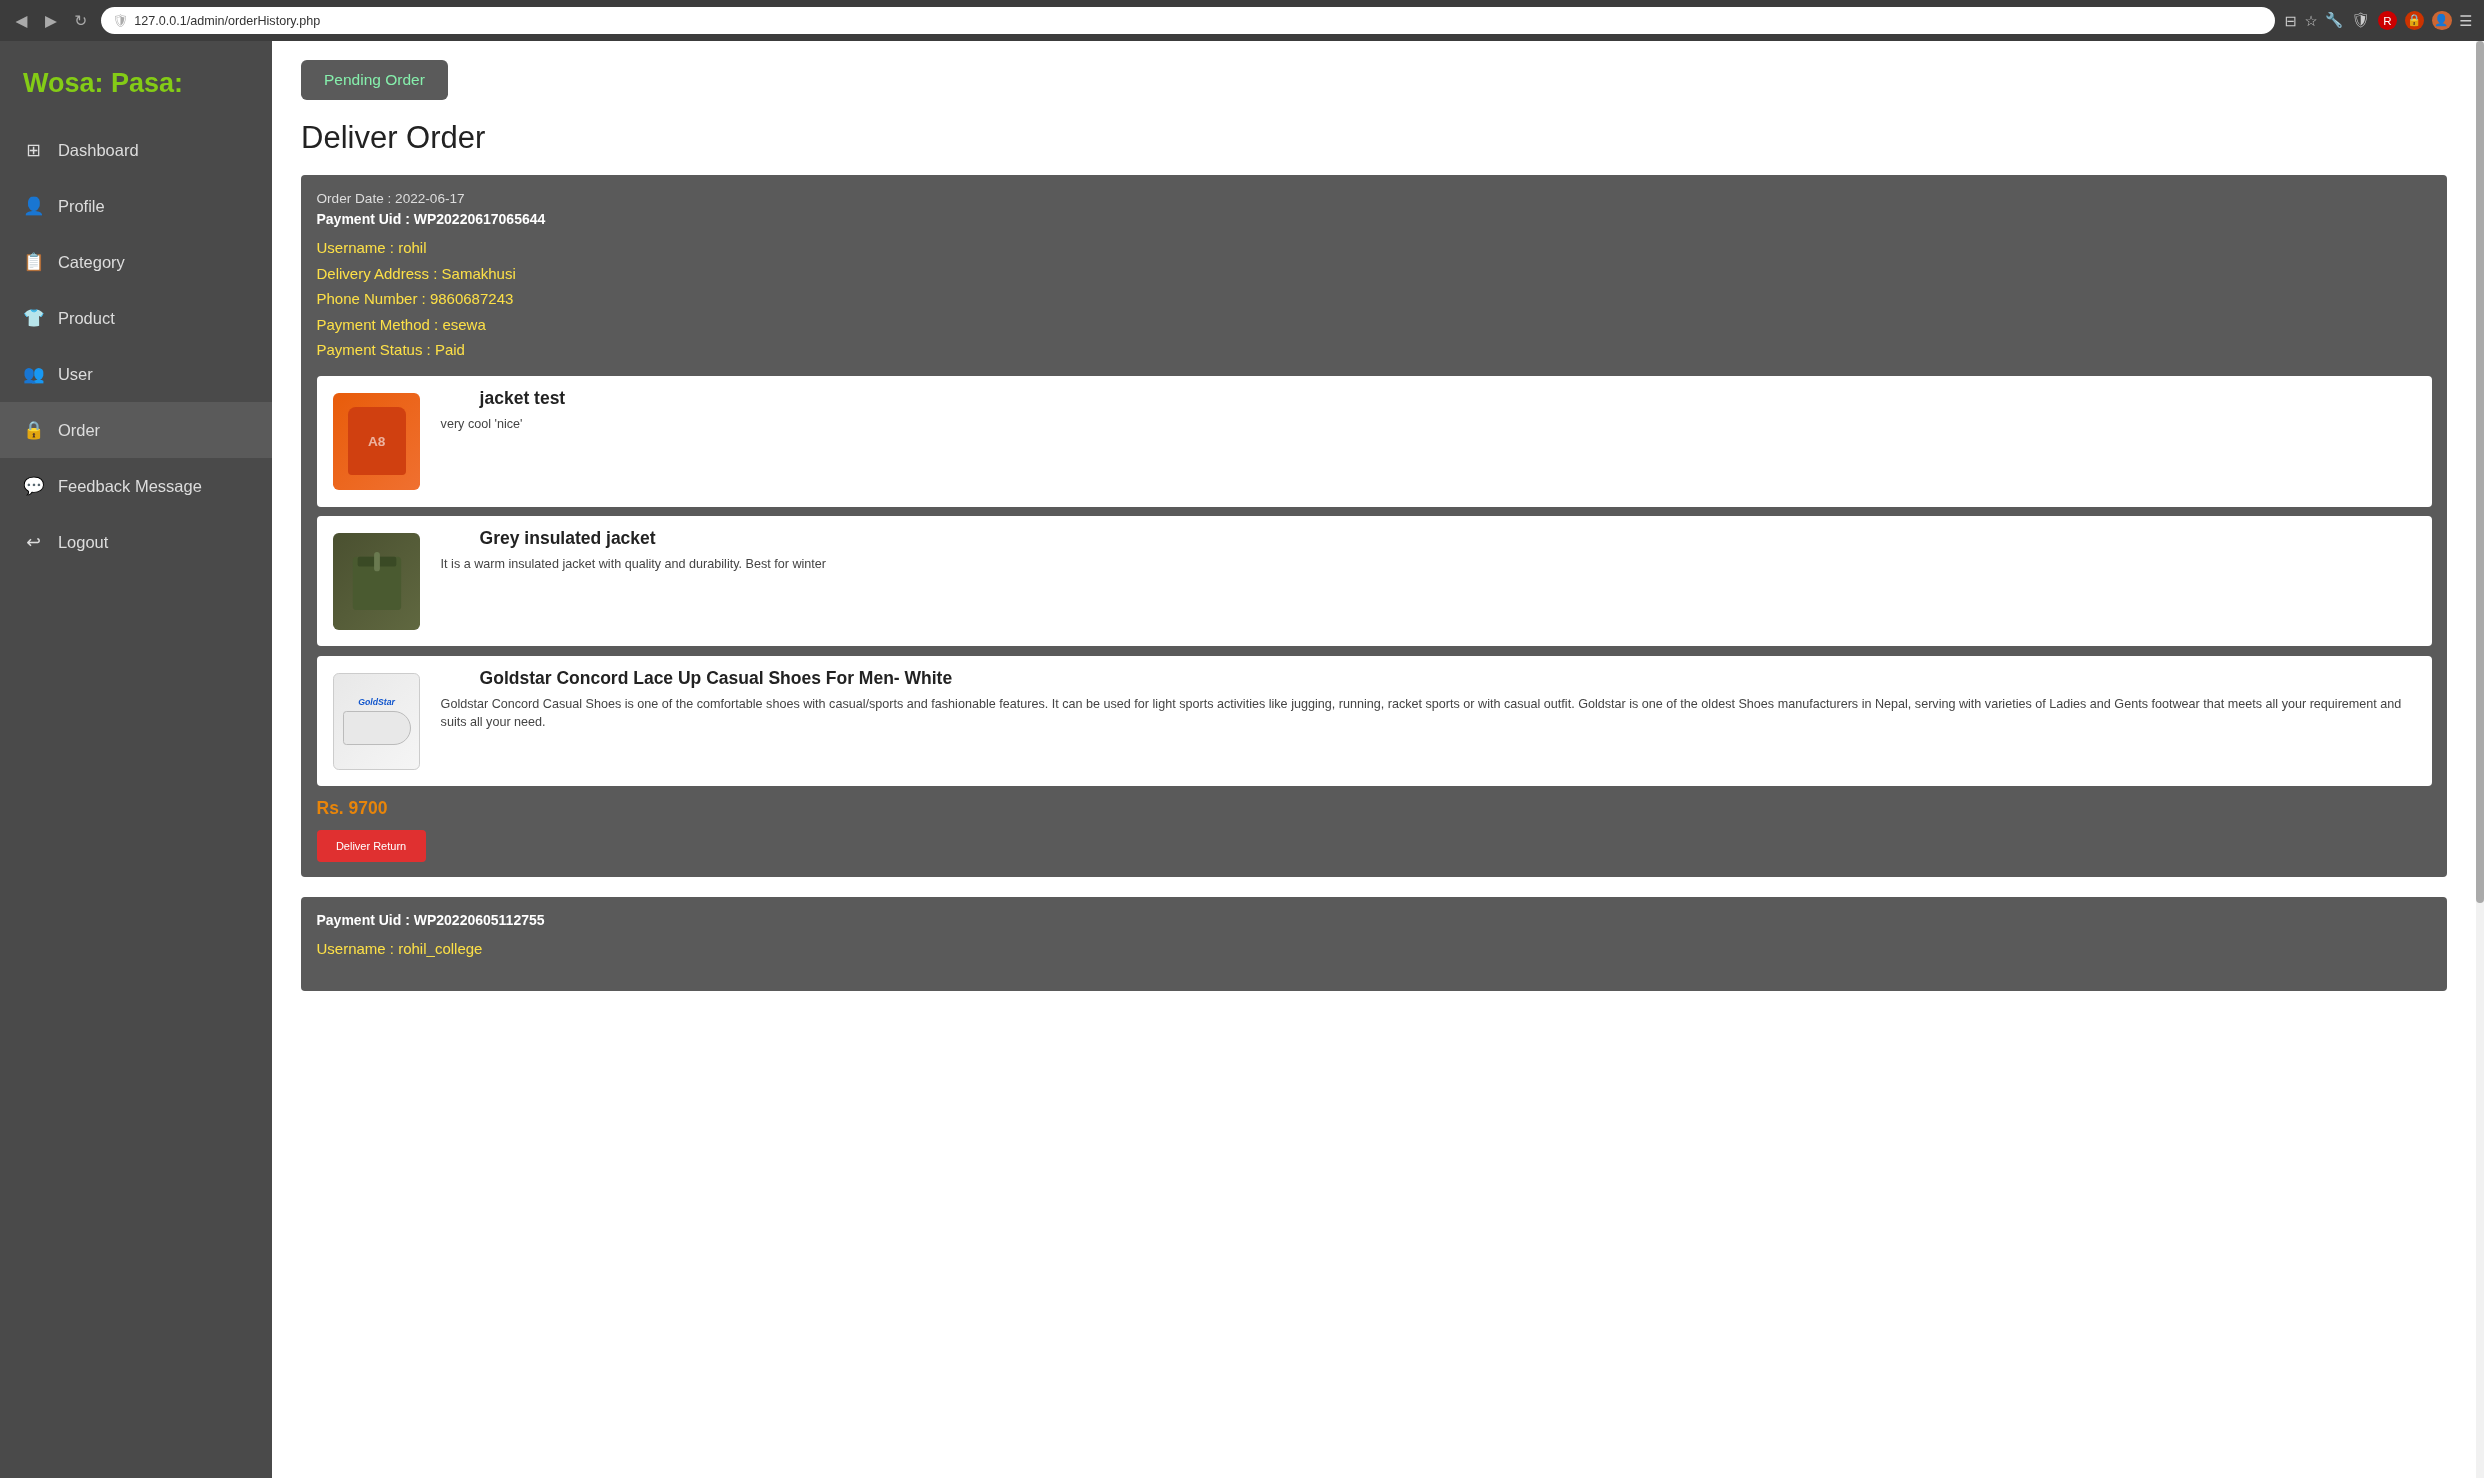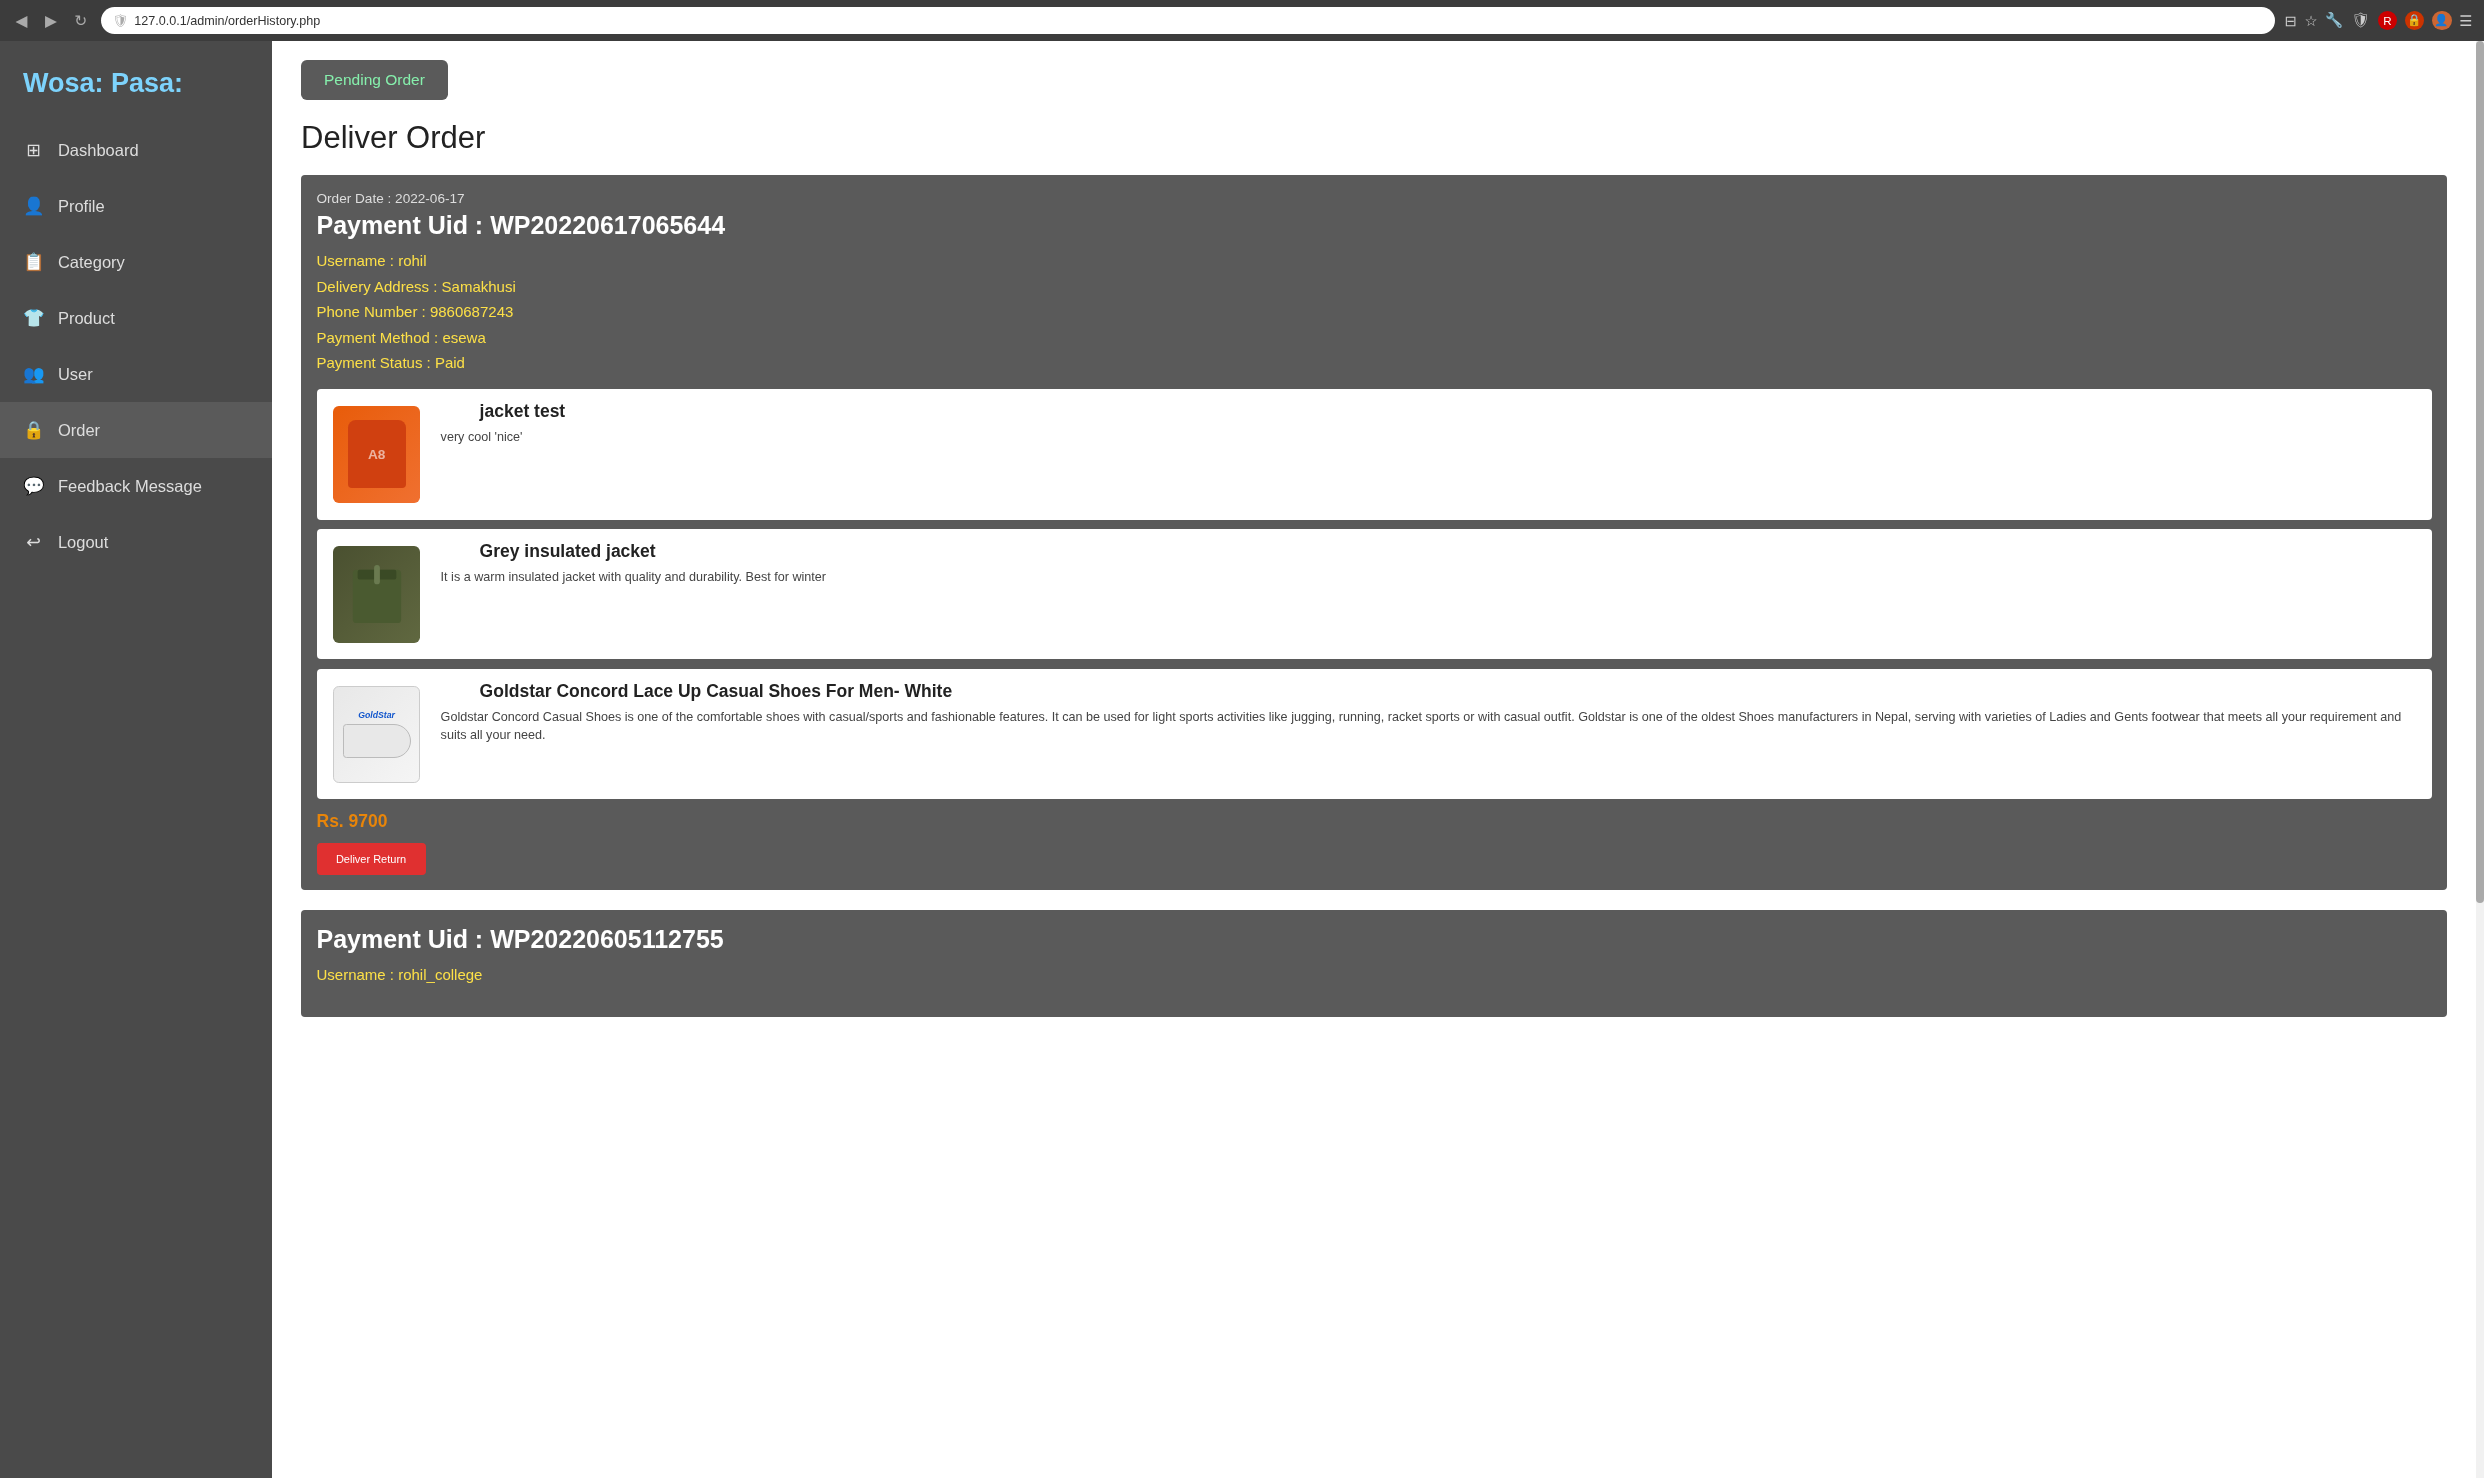--- a/index.html
+++ b/index.html
@@ -56,21 +56,21 @@
       color: #fff;
       flex-shrink: 0;
       display: flex;
       flex-direction: column;
       overflow-y: auto;
     }
     .sidebar-title {
       font-size: 27px;
       font-weight: bold;
       padding: 27px 23px 23px;
-      color: #7dd3fc;
+      color: #84cc16;
     }
     .sidebar-nav {
       display: flex;
       flex-direction: column;
     }
     .sidebar-item {
       display: flex;
       align-items: center;
       gap: 13.6px;
       padding: 17.5px 23px;
@@ -119,21 +119,21 @@
       padding: 15.5px;
       margin-bottom: 19.4px;
       color: #fff;
     }
     .order-date {
       font-size: 13.6px;
       color: #ddd;
       margin-bottom: 5.8px;
     }
     .order-payment-uid {
-      font-size: 25px;
+      font-size: 14px;
       font-weight: bold;
       margin-bottom: 7.8px;
     }
     .order-info {
       font-size: 15px;
       color: #fde047;
       line-height: 1.7;
       margin-bottom: 13.6px;
     }
 

